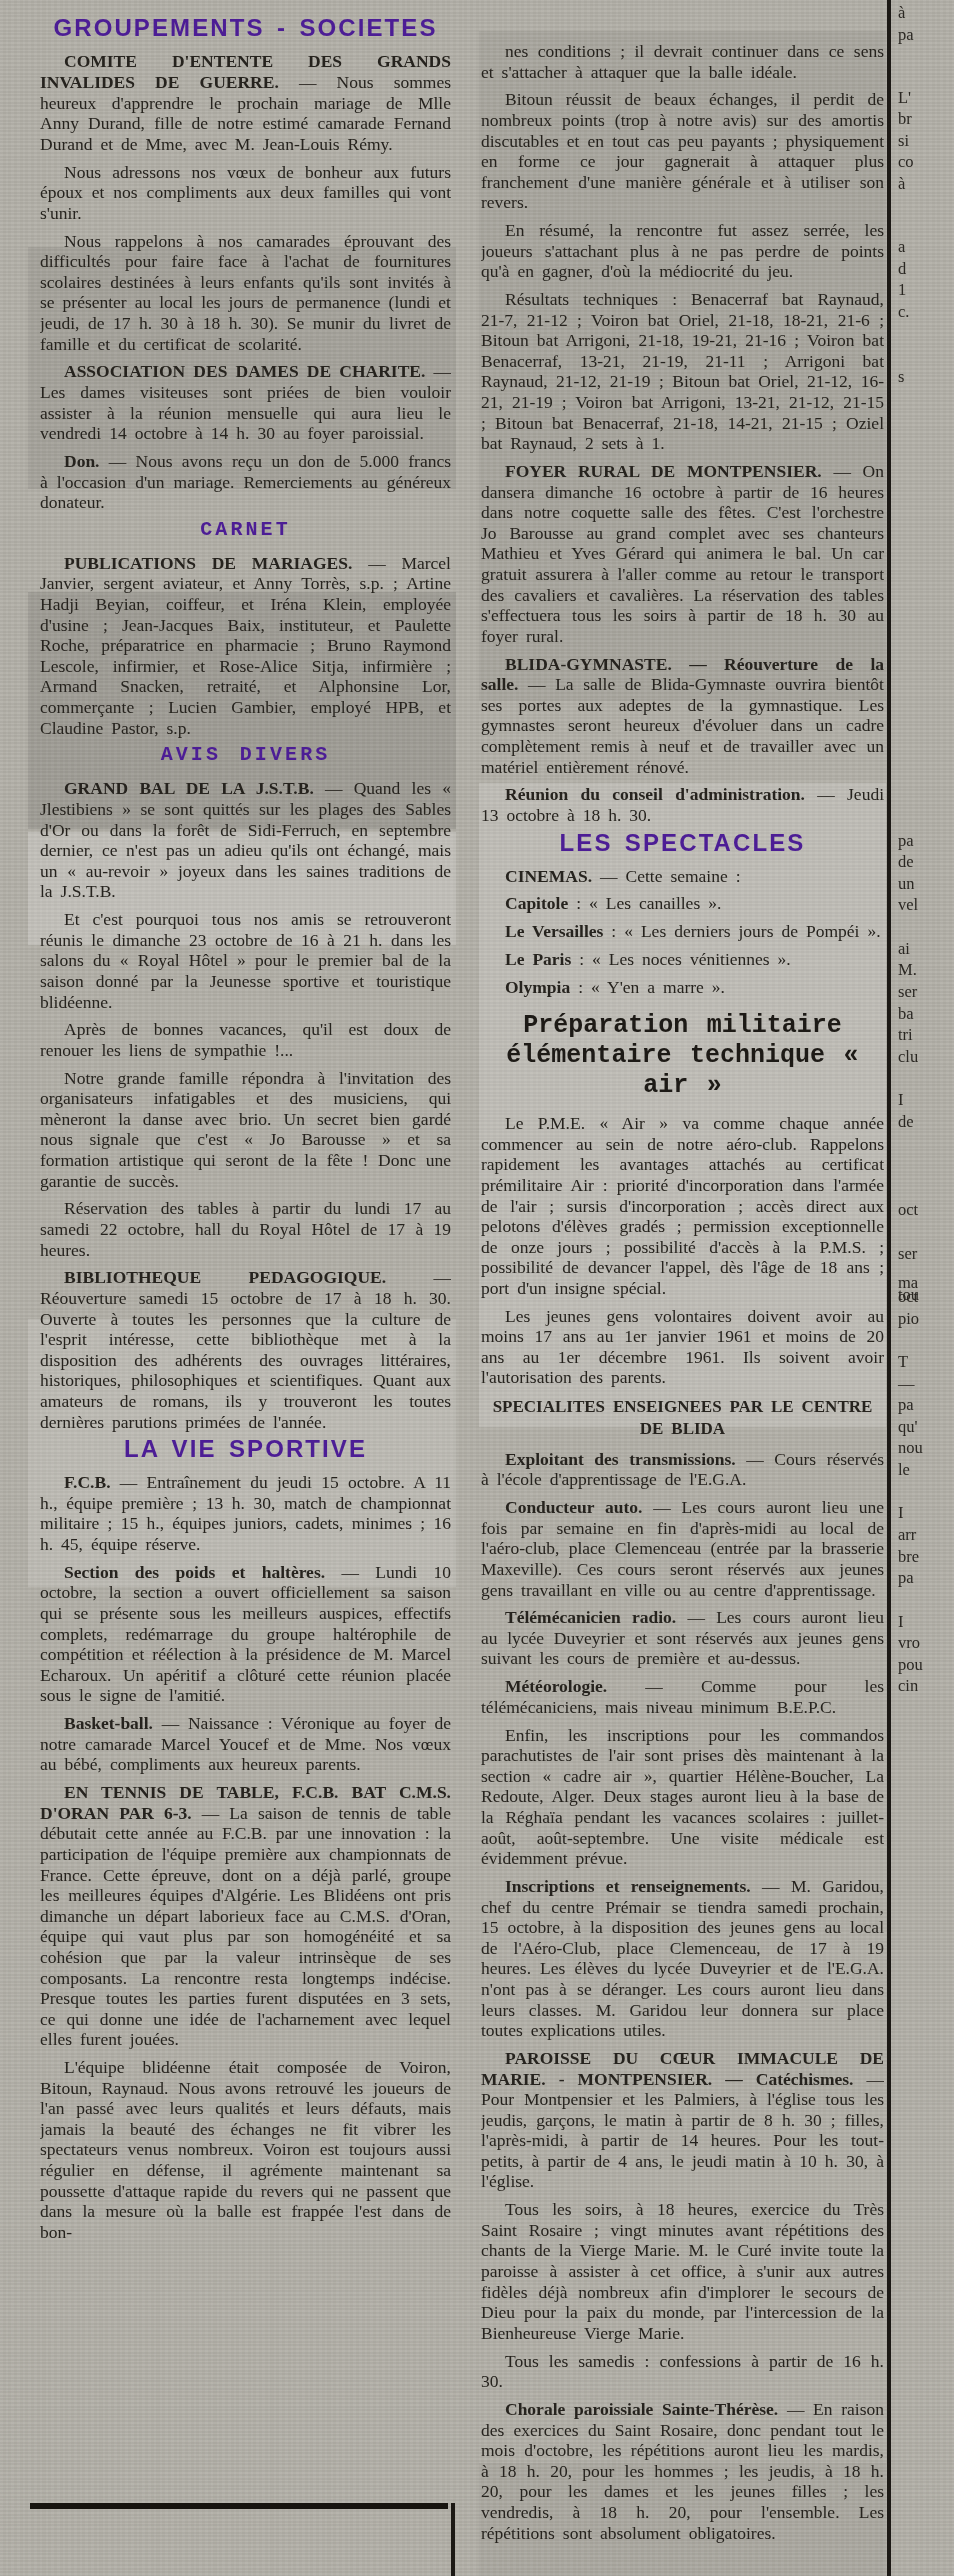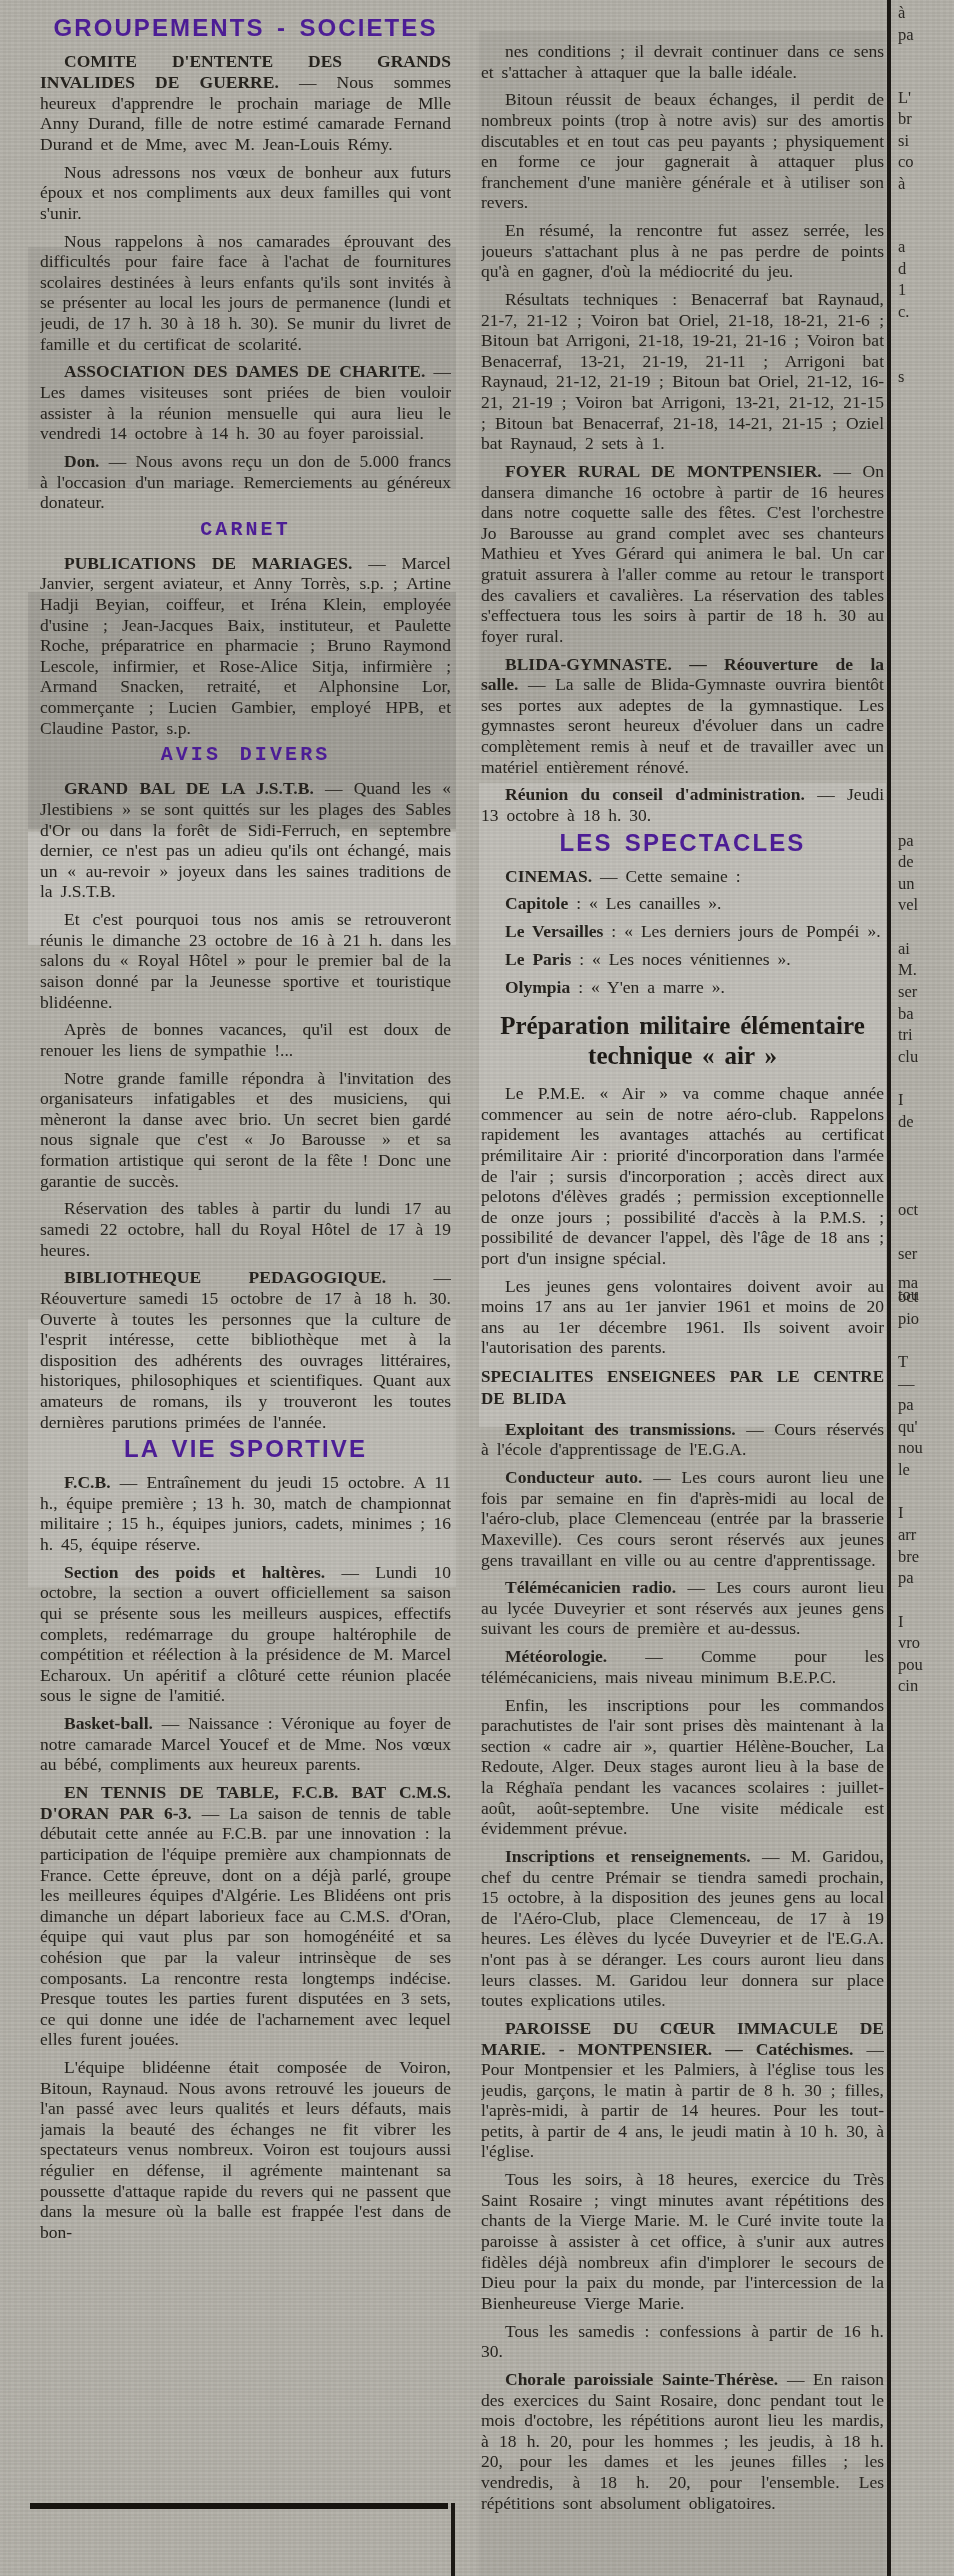--- a/index.html
+++ b/index.html
@@ -10,23 +10,23 @@
     background:repeating-linear-gradient(0deg,rgba(255,255,255,.035) 0 1.5px,rgba(0,0,0,.030) 1.5px 3.6px),
                repeating-linear-gradient(90deg,rgba(255,255,255,.02) 0 2.6px,rgba(0,0,0,.02) 2.6px 5.7px);}
   .band{position:absolute;pointer-events:none;}
   .col{position:absolute;text-align:justify;font-size:17.5px;line-height:20.6px;word-spacing:3.6px;}
   .col p{margin:0 0 7.2px 0;text-indent:24px;}
   .col p strong{font-weight:bold;}
   .h-giant,.h-big{font-family:"Liberation Sans",sans-serif;font-weight:bold;text-align:center;
         text-indent:0;margin:7.2px 0 12.4px 0;color:#4c1d95;}
   .h-giant{font-size:24px;letter-spacing:2.1px;}
   .h-big{font-size:20px;letter-spacing:3.1px;font-family:Liberation Mono, monospace;}
-  .h-air{font-family:Liberation Serif, serif;font-weight:bold;text-align:center;text-indent:0;
+  .h-air{font-family:Liberation Mono, monospace;font-weight:bold;text-align:center;text-indent:0;
         font-size:25px;line-height:30px;margin:13.4px 0 12.4px 0;color:#1d1a16;}
-  .h-sub{font-weight:bold;text-indent:0;font-size:17px;line-height:21.6px;
+  .h-sub{font-weight:bold;text-align:center;text-indent:0;font-size:17px;line-height:21.6px;
         margin:8.2px 0 9.3px 0;}
   .rule-h{position:absolute;background:#17140f;}
   .rule-v{position:absolute;background:#1c1915;}
   
   #edge-col{position:absolute;left:897px;top:0;width:57px;height:2762px;overflow:hidden;}
   .edge-frag{position:absolute;left:1px;font-size:16.5px;color:#2a2722;white-space:nowrap;}
 </style>
 </head>
 <body>
 

